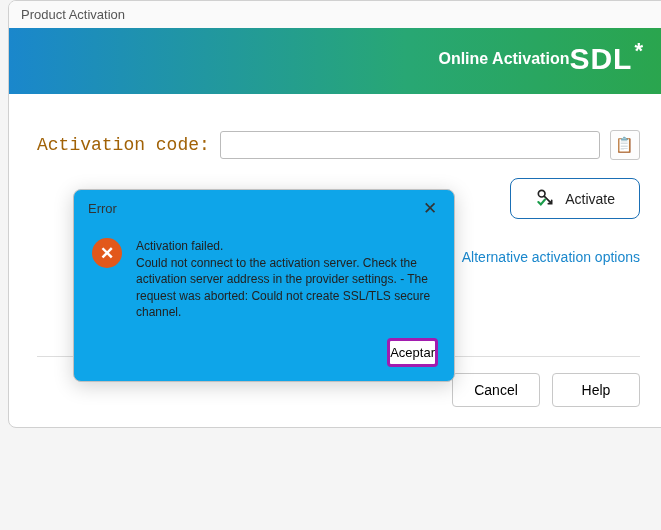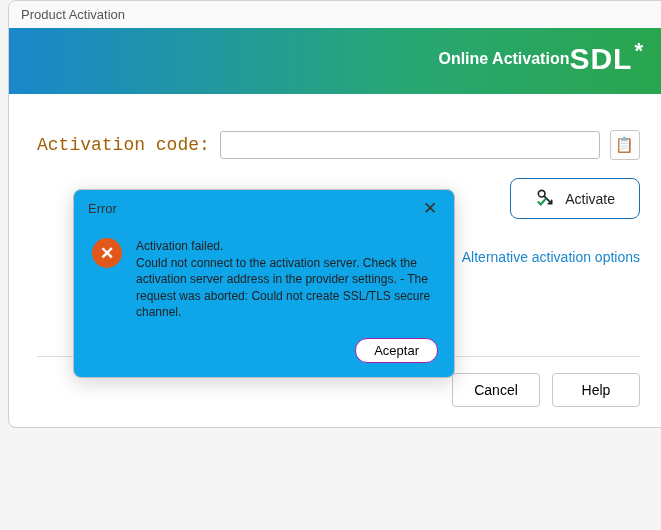--- a/index.html
+++ b/index.html
@@ -158,24 +158,24 @@
     font-weight: 700;
   }
   .error-text { font-size: 12px; color: #222; line-height: 1.35; }
   .error-text .headline { display: block; margin-bottom: 1px; }
   .dialog-foot {
     display: flex;
     justify-content: flex-end;
     padding: 10px 16px 14px 16px;
   }
   .dialog-foot button {
-    border: 1px solid #a21caf;
-    background: #fff;
-    padding: 4px 18px;
-    border-radius: 12px;
+    border: 3px solid #a21caf;
+    background: #fff;
+    padding: 4px 0;
+    border-radius: 4px;
     font-size: 13px;
     cursor: pointer;
   }
 </style>
 </head>
 <body>
 
 <div class="window">
 
   <div class="titlebar">Product Activation</div>

